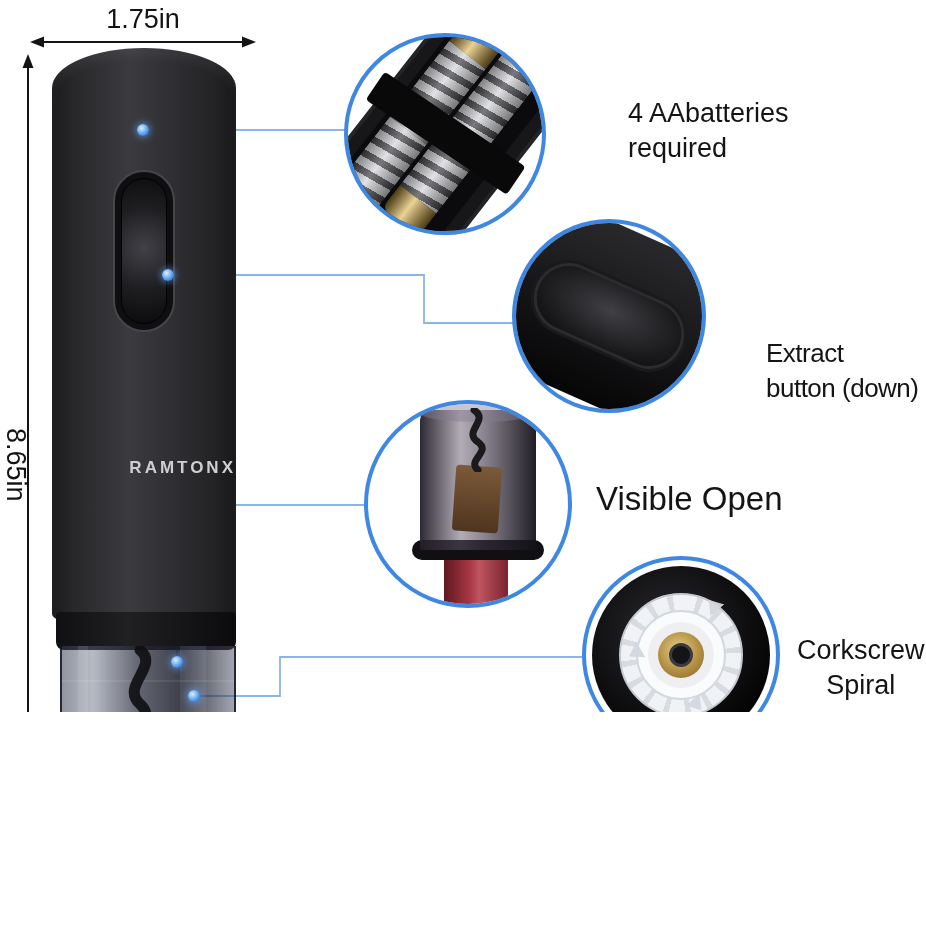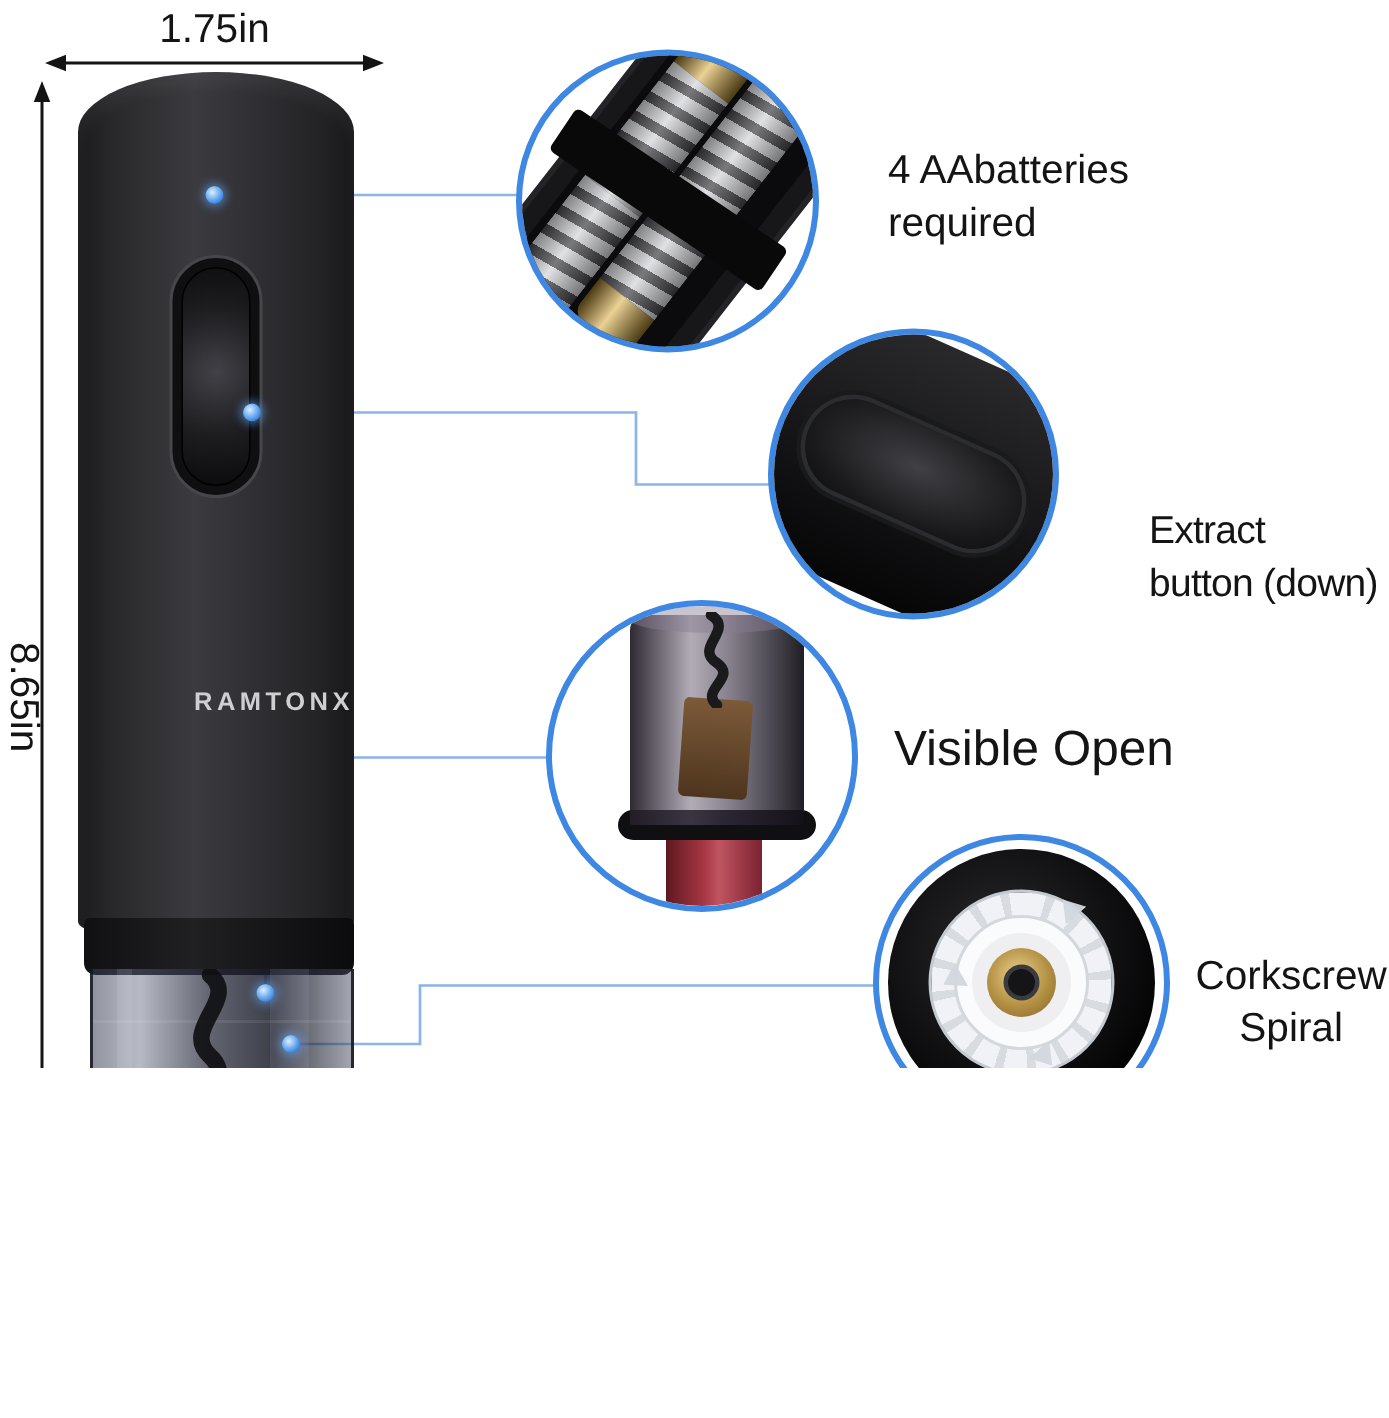--- a/index.html
+++ b/index.html
@@ -132,21 +132,21 @@
     box-shadow:0 0 6px 2px rgba(96,160,240,0.55);}
   #d-batt{left:137px;top:124px;}
   #d-btn{left:162px;top:269px;}
   #d-open{left:171px;top:656px;}
   #d-screw{left:188px;top:690px;}
   #d-foil{left:201px;top:889px;}
 
   
   .lbl{position:absolute;font-size:27px;line-height:35px;white-space:pre-line;color:var(--ink,#0d0d0d);}
   .lbl-tight{font-size:26px;letter-spacing:-0.5px;}
-  #l-batt{left:592px;top:96px;}
+  #l-batt{left:628px;top:96px;}
   #l-release{left:766px;top:262px;}
   #l-extract{left:766px;top:336px;}
   #l-open{left:596px;top:481px;font-size:33px;}
   #l-screw{left:797px;top:633px;text-align:center;}
   #l-foil{left:629px;top:800px;}
 </style>
 </head>
 <body>
 
 <div class="canvas">

